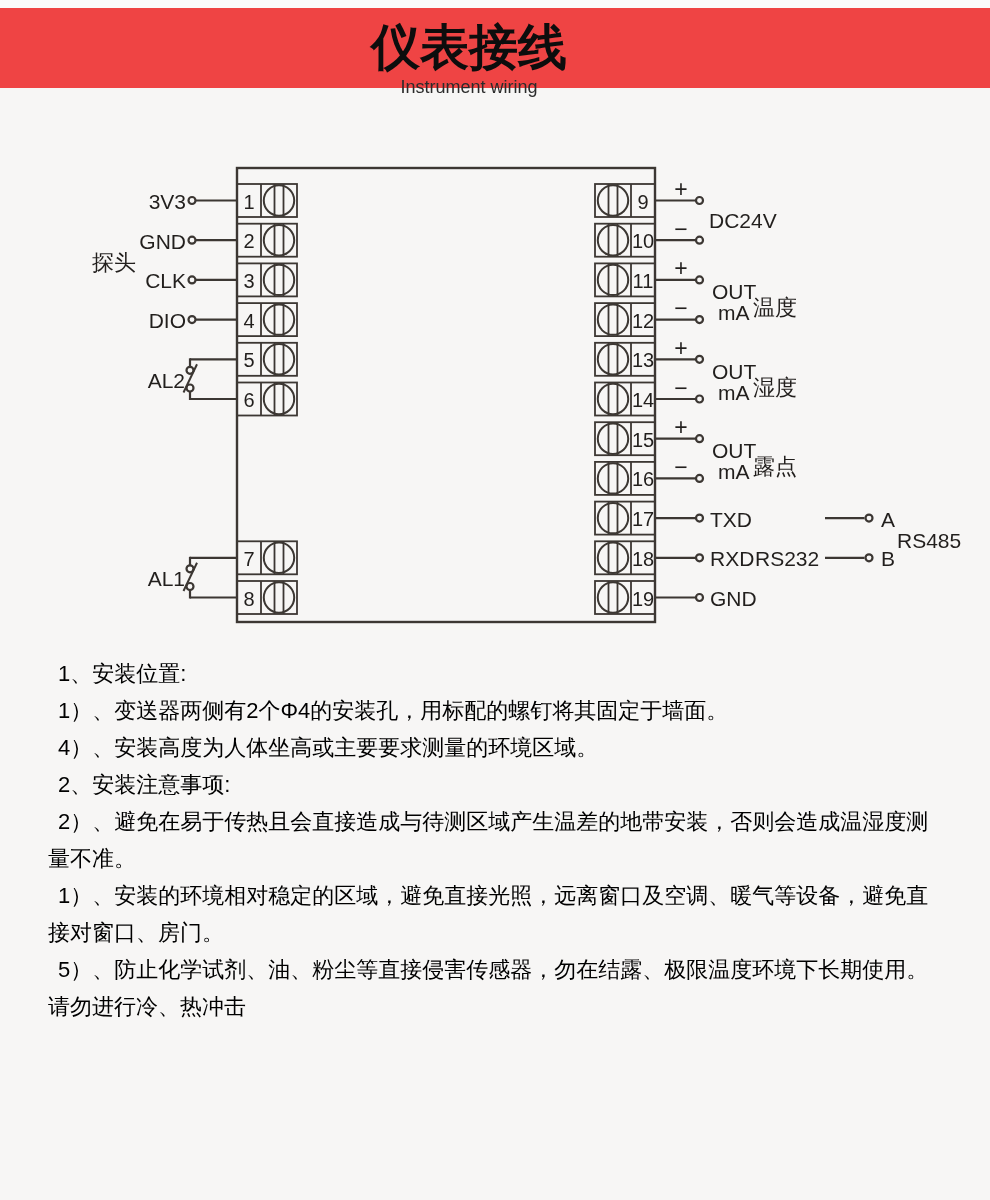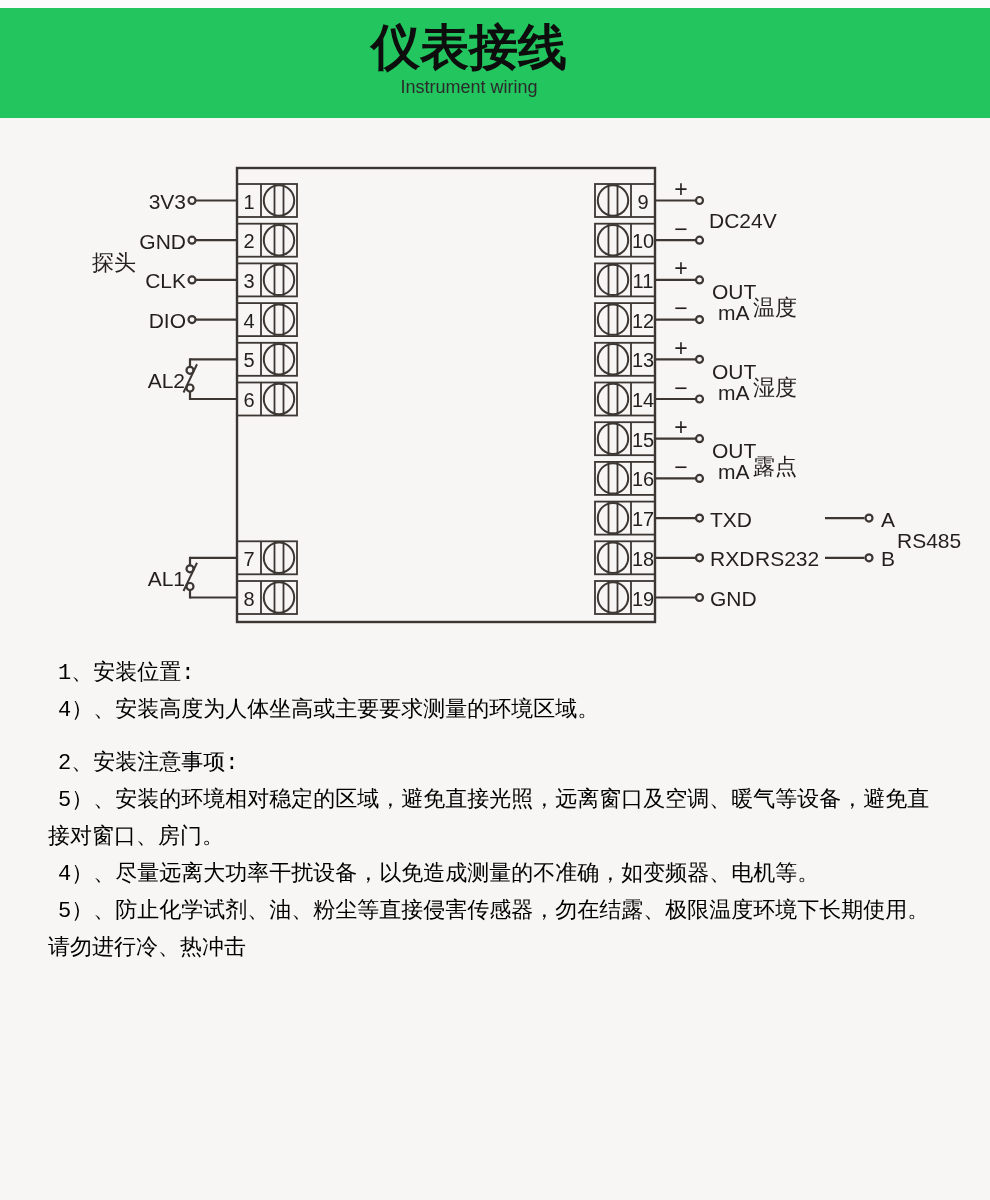--- a/index.html
+++ b/index.html
@@ -9,22 +9,22 @@
     background: #f7f6f5;
     font-family: "Liberation Sans", "DejaVu Sans", sans-serif;
     overflow: hidden;
   }
   .top-strip {
     position: absolute; top: 0; left: 0;
     width: 990px; height: 8px; background: #fbfbfb;
   }
   .banner {
     position: absolute; top: 8px; left: 0;
-    width: 990px; height: 110px;
-    background: #22c55e;
+    width: 990px; height: 80px;
+    background: #ef4444;
   }
   .banner-inner {
     width: 100%; text-align: center;
     transform: translateX(-26px);
     padding-top: 13px;
   }
   .title {
     font-size: 49px; line-height: 53px;
     font-weight: 700; color: #0d0d0d;
   }
@@ -33,22 +33,22 @@
     color: #2b2b2b; margin-top: 2px;
   }
   #wiring-svg { position: absolute; top: 0; left: 0; }
   .notes {
     position: absolute; top: 655px; left: 0;
     width: 990px;
     padding: 0 40px 0 48px;
     font-size: 22px; line-height: 37px;
     color: #000;
   }
-  .notes p { text-indent: 10px; font-family: Liberation Mono, monospace; }
-  .section-2 { margin-top: 16px; }
+  .notes p { text-indent: 10px; }
+  .section-2 { }
 </style>
 </head>
 <body>
 
 <div class="top-strip"></div>
 
 <header class="banner">
   <div class="banner-inner">
     <h1 class="title">仪表接线</h1>
     <div class="subtitle">Instrument wiring</div>
@@ -248,18 +248,19 @@
     <circle cx="869" cy="518.1" r="3.5" fill="none" stroke="#3c3733" stroke-width="2.2"></circle>
     <text x="881" y="519.1" fill="#221f1d" font-size="21" text-anchor="start" dominant-baseline="central" font-family="&quot;Liberation Sans&quot;,&quot;DejaVu Sans&quot;,sans-serif" font-weight="400">A</text>
     <line x1="825" y1="557.8" x2="864.5" y2="557.8" stroke="#3c3733" stroke-width="2.2" stroke-linecap="butt"></line>
     <circle cx="869" cy="557.8" r="3.5" fill="none" stroke="#3c3733" stroke-width="2.2"></circle>
     <text x="881" y="558.8" fill="#221f1d" font-size="21" text-anchor="start" dominant-baseline="central" font-family="&quot;Liberation Sans&quot;,&quot;DejaVu Sans&quot;,sans-serif" font-weight="400">B</text>
     <text x="897" y="540" fill="#221f1d" font-size="21" text-anchor="start" dominant-baseline="central" font-family="&quot;Liberation Sans&quot;,&quot;DejaVu Sans&quot;,sans-serif" font-weight="400">RS485</text>
   </svg>
 
 <div class="notes">
   <p>1、安装位置:</p>
+  <p>1）、变送器两侧有2个Φ4的安装孔，用标配的螺钉将其固定于墙面。</p>
   <p>4）、安装高度为人体坐高或主要要求测量的环境区域。</p>
   <p class="section-2">2、安装注意事项:</p>
-  <p>5）、安装的环境相对稳定的区域，避免直接光照，远离窗口及空调、暖气等设备，避免直接对窗口、房门。</p>
-  <p>4）、尽量远离大功率干扰设备，以免造成测量的不准确，如变频器、电机等。</p>
+  <p>2）、避免在易于传热且会直接造成与待测区域产生温差的地带安装，否则会造成温湿度测量不准。</p>
+  <p>1）、安装的环境相对稳定的区域，避免直接光照，远离窗口及空调、暖气等设备，避免直接对窗口、房门。</p>
   <p>5）、防止化学试剂、油、粉尘等直接侵害传感器，勿在结露、极限温度环境下长期使用。请勿进行冷、热冲击</p>
 </div>
 
 </body></html>

